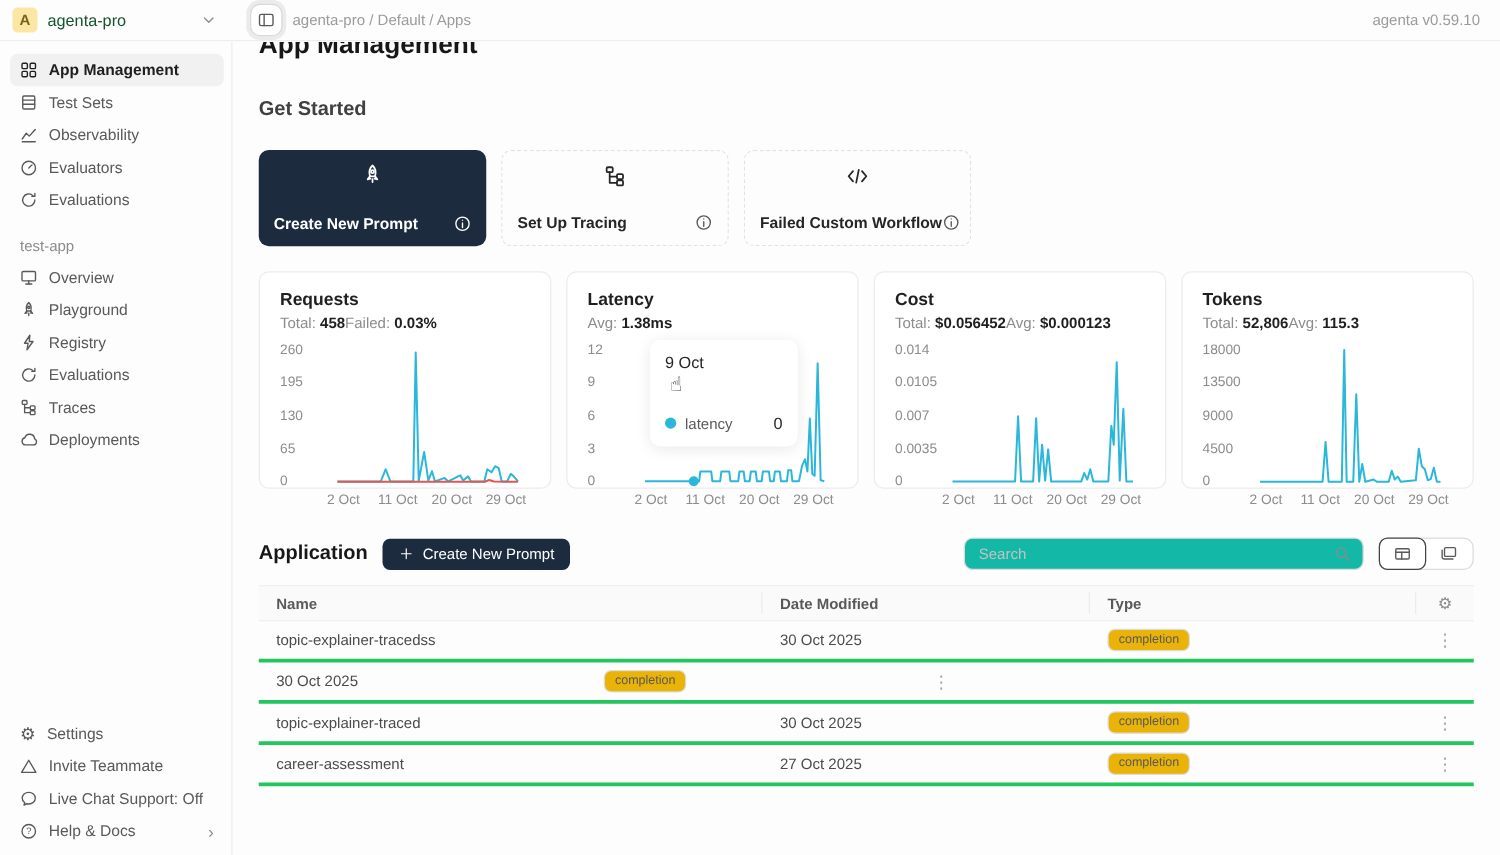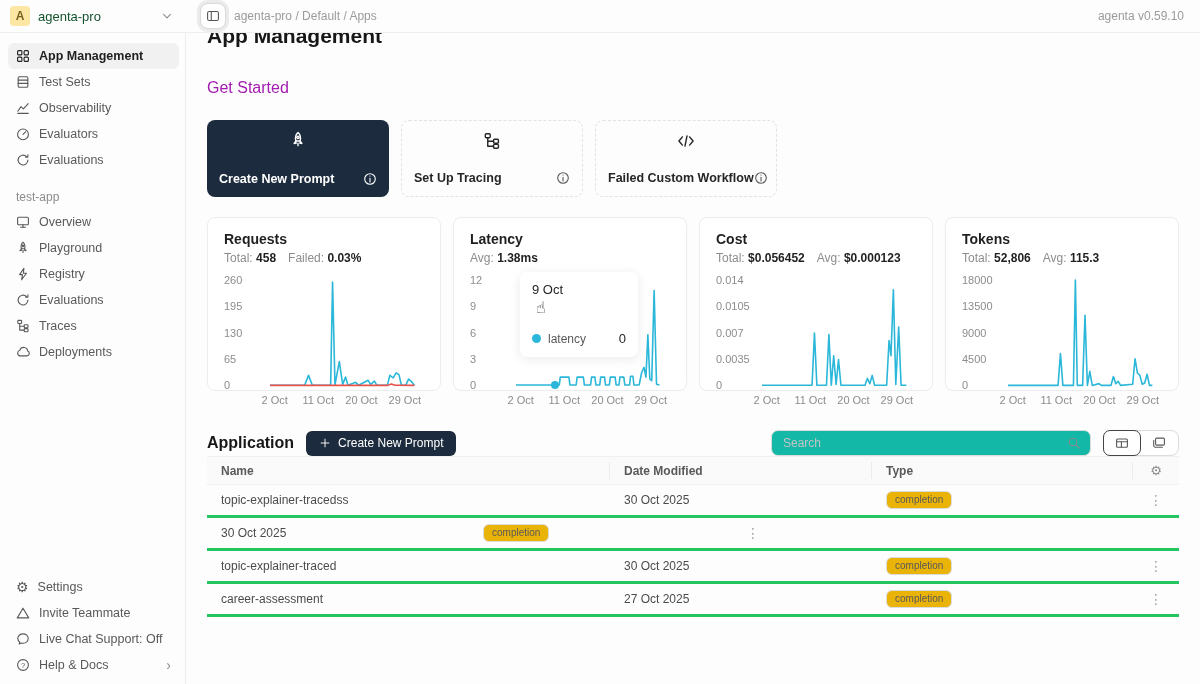--- a/index.html
+++ b/index.html
@@ -31,39 +31,39 @@
   .side-item .icon{color:#595959;flex:0 0 auto}
   .side-item.selected{background:#f1f1f1;color:#1f1f1f;font-weight:600}
   .side-item.selected .icon{color:#1f1f1f}
   .side-section-label{margin:17px 0 5px 8px;font-size:12px;color:#8c8c8c}
   .side-bottom{margin-top:auto}
   .side-chevron{margin-left:auto;color:#8c8c8c;font-size:14px}
 
   
   .main{margin-left:186px;padding:14px 21px 0;position:relative}
   .page-title{font-size:21px;font-weight:700;color:#171717;margin:10px 0 0}
-  .section-heading{font-size:16px;font-weight:400;color:#a21caf;margin:31px 0 0}
+  .section-heading{font-size:16px;font-weight:700;color:#404040;margin:31px 0 0}
 
   .gs-row{display:flex;gap:12px;margin-top:23px}
   .gs-card{width:182px;height:77px;border-radius:8px;padding:11px 12px;display:flex;flex-direction:column;
            justify-content:space-between;cursor:pointer}
   .gs-card.dark{background:#1c2c3e;color:#fff}
   .gs-card.dark .icon{color:#fff}
   .gs-card.light{border:1px dashed #e2e2e2;color:#262626}
   .gs-card .gs-icon{font-size:18px}
   .gs-footer{display:flex;align-items:center;justify-content:space-between;font-size:12.5px;font-weight:600;white-space:nowrap}
   .gs-footer .icon{font-size:14px}
   .gs-card.light .gs-footer .icon{color:#595959}
 
   
   .charts-row{display:flex;gap:12px;margin-top:20px}
   .chart-card{flex:1;height:174px;background:#fff;border:1px solid #ececec;border-radius:8px;
               padding:13px 16px;position:relative}
   .chart-title{font-size:14px;font-weight:700;color:#1f1f1f}
-  .chart-stats{display:flex;gap:12px;font-size:12px;color:#8c8c8c;margin-top:4px;white-space:nowrap}
+  .chart-stats{display:flex;font-size:12px;color:#8c8c8c;margin-top:4px;white-space:nowrap}
   .stat-value{color:#1f1f1f;font-weight:700}
   .chart-body{display:flex;margin-top:15px;height:106px}
   .ylabels{width:46px;flex:0 0 46px;display:flex;flex-direction:column;justify-content:space-between;
            align-items:flex-start;padding-right:10px;font-size:11px;color:#8c8c8c;line-height:1;
            margin-top:-5px;margin-bottom:-5px}
   .plot{flex:1;position:relative}
   .plot svg{width:100%;height:100%;overflow:visible}
   .xlabels{position:relative;height:13px;margin-top:8px;margin-left:46px;font-size:11px;color:#8c8c8c}
   .xlabels span{position:absolute;transform:translateX(-50%);white-space:nowrap}
   .chart-dot{position:absolute;width:8px;height:8px;border-radius:50%;background:#2bb7d9;
@@ -89,21 +89,21 @@
               display:flex;align-items:center;padding:0 9px;gap:6px}
   .search-box input{flex:1;border:none;outline:none;background:transparent;font-size:12px;
                     color:#262626;font-family:inherit;min-width:0}
   .search-box input::placeholder{color:#c3c3c3}
   .search-box .icon{color:#8c8c8c}
   .seg{display:flex;height:26px;border:1px solid #dcdcdc;border-radius:8px;background:#fff}
   .seg-btn{width:38px;display:flex;align-items:center;justify-content:center;color:#595959;cursor:pointer}
   .seg-btn.active{border:1px solid #444;border-radius:7px;margin:-1px;background:#fff}
 
   
-  .table{}
+  .table{margin-top:12px}
   .thead,.trow{display:flex;align-items:center}
   .thead{height:29px;background:#fafafa;border-top:1px solid #f0f0f0;border-bottom:1px solid #f0f0f0;
          font-size:12px;font-weight:700;color:#595959}
   .thead .tcell{border-right:1px solid #ececec;height:17px;display:flex;align-items:center}
   .thead .tcell:last-child{border-right:none;justify-content:center}
   .trow{height:33px;border-bottom:3px solid #22c55e;font-size:12px;color:#4b4b4b;cursor:pointer}
   .tcell{padding:0 14px}
   .c-name{flex:1}
   .c-date{width:262px;flex:0 0 262px}
   .c-type{width:261px;flex:0 0 261px}

